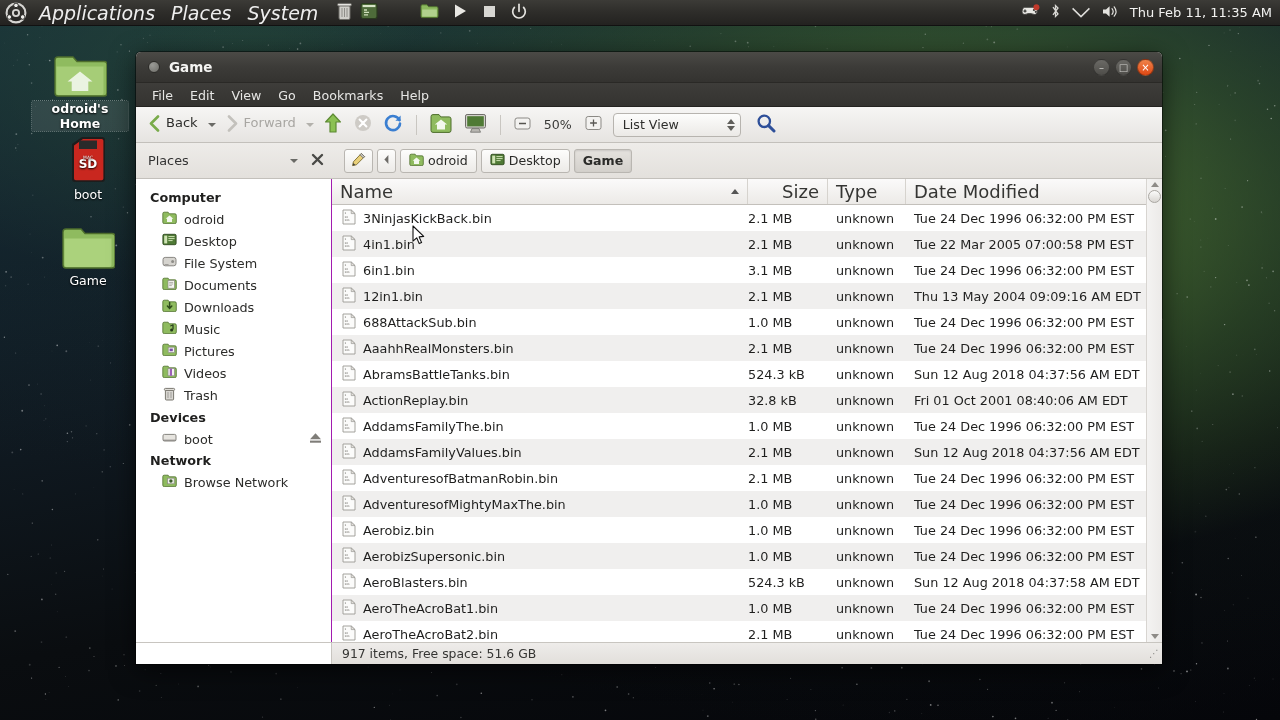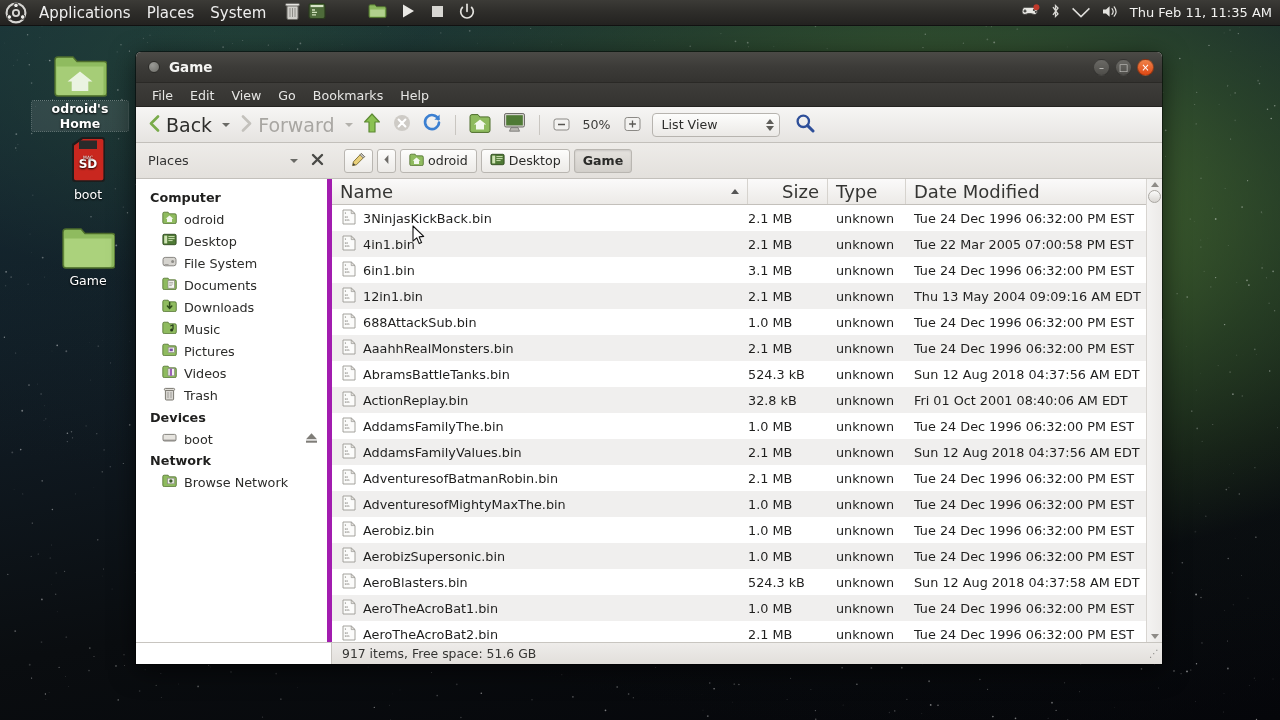--- a/index.html
+++ b/index.html
@@ -20,21 +20,21 @@
   
   .panel {
     position:absolute; top:0; left:0; width:1280px; height:26px;
     background: linear-gradient(180deg,#3c3b37 0%, #2e2d2a 48%, #232220 100%);
     border-bottom:1px solid #111;
     display:flex; align-items:center; color:#e8e8e6;
     font-size:13px; z-index:50;
   }
   .panel-left { display:flex; align-items:center; gap:0px; }
   .ubuntu-logo { width:22px; height:22px; margin:0 4px 0 5px; position:relative; }
-  .panel-menu { padding:3px 8px; font-size:15px; color:#eee; cursor:default; }
+  .panel-menu { padding:3px 8px; font-size:19px; color:#eee; cursor:default;font-style:italic; }
   .panel-launch { display:flex; align-items:center; gap:7px; margin-left:10px; }
   .panel-launch2 { display:flex; align-items:center; gap:14px; margin-left:42px; }
   .panel-right { margin-left:auto; display:flex; align-items:center; gap:10px; padding-right:8px; }
   .clock { font-size:13px; color:#f2f2f0; white-space:nowrap; }
 
   
   .desk-icon {
     position:absolute; width:96px; text-align:center; color:#fff;
     font-size:12.5px; text-shadow:0 1px 2px rgba(0,0,0,.95);
     cursor:default;
@@ -72,22 +72,22 @@
     background:linear-gradient(180deg,#3e3d3a 0%, #343330 100%);
     border-bottom:1px solid #242320;
   }
   .menubar span { color:#e6e6e4; font-size:12.6px; padding:3px 8px; border-radius:2px; cursor:default; }
 
   .toolbar {
     height:36px; flex:none; display:flex; align-items:center; gap:2px; padding:0 7px;
     background:linear-gradient(180deg,#f6f5f4 0%, #e6e4e1 100%);
     border-bottom:1px solid #c3c0bb;
   }
-  .tbi { display:flex; align-items:center; gap:5px; padding:3px 5px; border-radius:3px;
-    font-size:19px; color:#2e2e2c; cursor:pointer; }
+  .tbi { display:flex; gap:5px; padding:3px 5px; border-radius:3px;
+    font-size:13px; color:#2e2e2c; cursor:pointer; }
   .tbi.disabled { color:#a8a6a2; cursor:default; }
   .caret { width:0;height:0;border-left:4px solid transparent;border-right:4px solid transparent;
     border-top:4px solid #6a6a66; margin:0 3px; }
   .sep { width:1px; height:20px; background:#c9c6c1; margin:0 6px; }
   .zoomlbl { font-size:12.6px; color:#393937; padding:0 6px; }
   .viewsel {
     height:24px; min-width:128px; display:flex; align-items:center; justify-content:space-between;
     padding:0 5px 0 9px; margin-left:4px;
     background:linear-gradient(180deg,#fdfdfc,#ebe9e6);
     border:1px solid #b7b4af; border-radius:4px; font-size:12.6px; color:#2e2e2c; cursor:pointer;
@@ -112,21 +112,21 @@
     background:linear-gradient(180deg,#fdfdfc,#eceae7); border:1px solid #b9b6b1;
     border-radius:3px; font-size:12.6px; color:#2b2b29; cursor:pointer; white-space:nowrap;
   }
   .bc.cur { background:linear-gradient(180deg,#e5e2de,#d3d0cb); font-weight:bold; box-shadow:inset 0 1px 2px rgba(0,0,0,.12); }
   .bc.icononly { padding:0 6px; }
   .bc.tiny { padding:0 5px; }
 
   .body-row { flex:1; display:flex; min-height:0; }
 
   .sidebar {
-    width:196px; flex:none; background:#fff; border-right:5px solid #a21caf;
+    width:196px; flex:none; background:#fff; border-right:1px solid #a21caf;
     padding-top:8px; overflow:hidden; font-size:12.8px; color:#2c2c2a;
   }
   .sb-head { font-weight:bold; padding:3px 0 3px 14px; font-size:12.8px; color:#1f1f1e; }
   .sb-item { display:flex; align-items:center; gap:7px; padding:3px 8px 3px 26px; cursor:pointer; }
   .sb-item .eject { margin-left:auto; }
 
   .listpane { flex:1; display:flex; flex-direction:column; min-width:0; background:#fff; }
   .colhdr { height:26px; flex:none; display:flex; align-items:stretch;
     background:linear-gradient(180deg,#fbfafa 0%,#eceae7 100%); border-bottom:1px solid #c3c0bb; }
   .ch { display:flex; align-items:center; padding:0 8px; font-size:18px; color:#353533;

